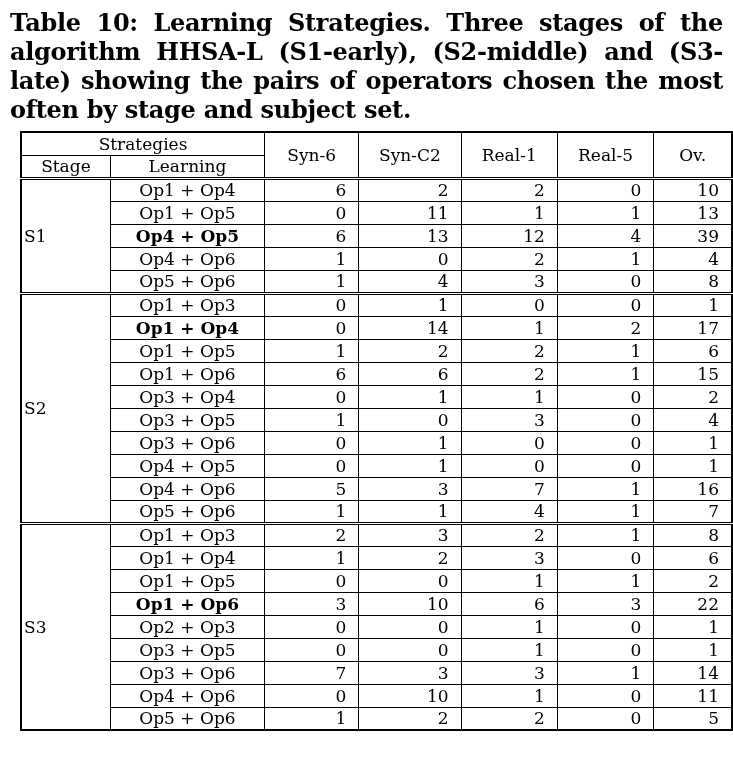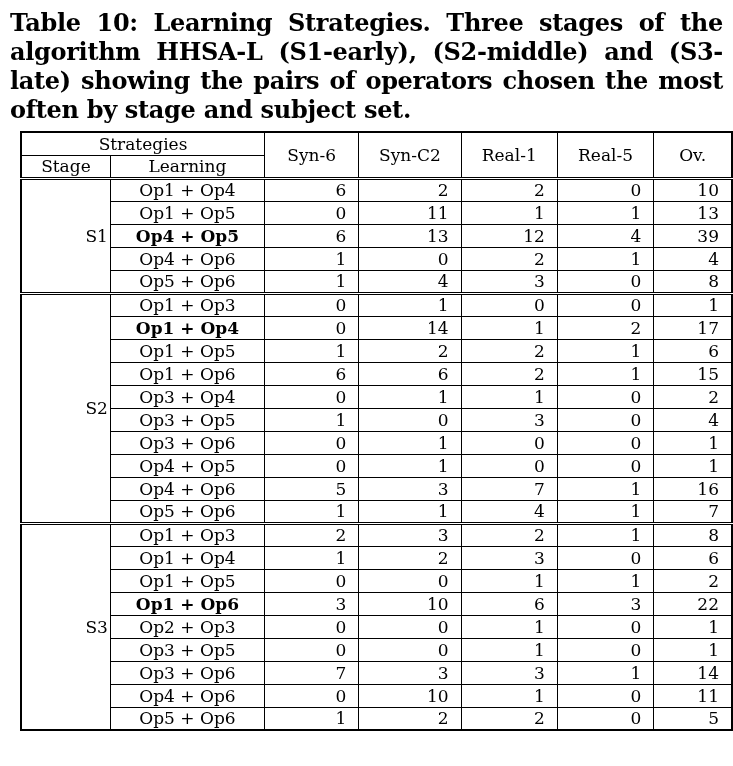--- a/index.html
+++ b/index.html
@@ -48,21 +48,21 @@
     padding-right: 12px;
   }
   table.strategies td.op.bold {
     font-weight: bold;
   }
   table.strategies tr.block-start td,
   table.strategies tr.block-start th {
     border-top: 3px double #000;
   }
   table.strategies td.stage-cell {
-    text-align: right;
+    text-align: left;
     vertical-align: middle;
   }
 </style>
 </head>
 <body>
 
 <div class="page">
 
   <div class="caption">Table 10: Learning Strategies. Three stages of the algorithm HHSA-L (S1-early), (S2-middle) and (S3-late) showing the pairs of operators chosen the most often by stage and subject set.</div>
 

